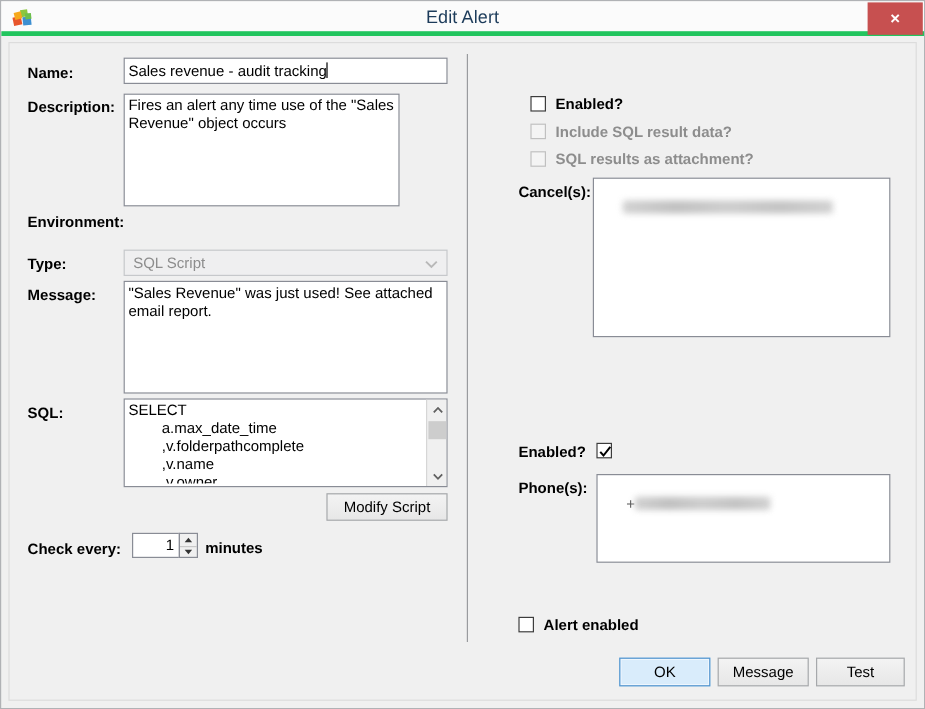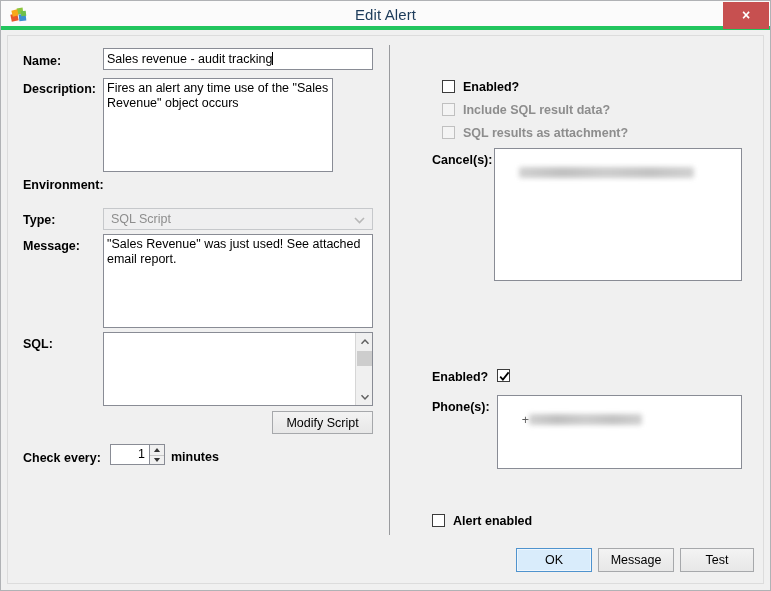--- a/index.html
+++ b/index.html
@@ -258,20 +258,26 @@
           <polyline points="1,2 5.5,6.5 10,2" fill="none" stroke="#b8b8b8" stroke-width="1.6"></polyline>
         </svg>
       </span>
     </div>
 
     <div class="lbl" style="left:15px; top:203px;">Message:</div>
     <div class="txt" style="left:95px; top:198px; width:270px; height:94px;">"Sales Revenue" was just used! See attached email report.</div>
 
     <div class="lbl" style="left:15px; top:301px;">SQL:</div>
     <div class="txt" style="left:95px; top:296px; width:270px; height:74px; padding:0;">
+      <div style="position:absolute; left:3px; top:2px; right:19px; bottom:2px; overflow:hidden;
+                  white-space:pre; line-height:15px; font-size:12.5px;">SELECT
+        a.max_date_time
+        ,v.folderpathcomplete
+        ,v.name
+        ,v.owner</div>
       <div class="vsb">
         <div class="arw up">
           <svg width="9" height="7" viewBox="0 0 9 7">
             <polyline points="1,5.2 4.5,1.5 8,5.2" fill="none" stroke="#606060" stroke-width="1.5"></polyline>
           </svg>
         </div>
         <div class="thumb" style="top:18px; height:15px;"></div>
         <div class="arw dn">
           <svg width="9" height="7" viewBox="0 0 9 7">
             <polyline points="1,1.8 4.5,5.5 8,1.8" fill="none" stroke="#606060" stroke-width="1.5"></polyline>

